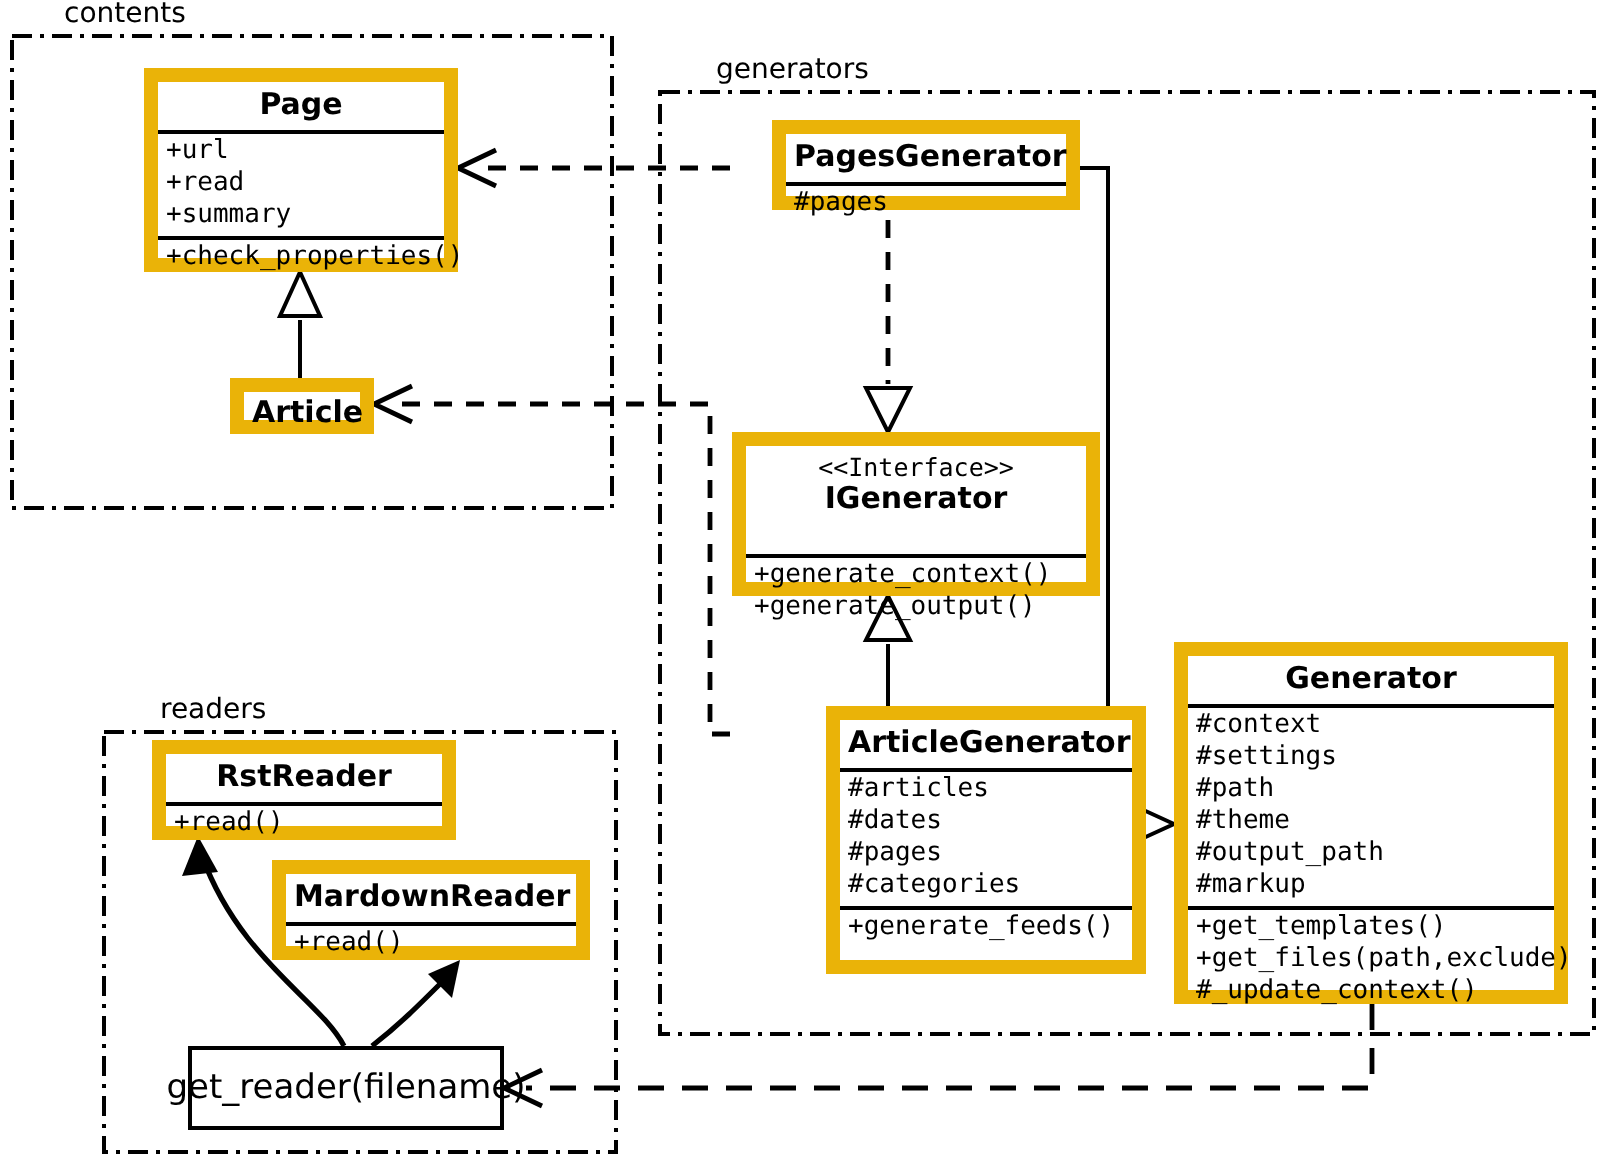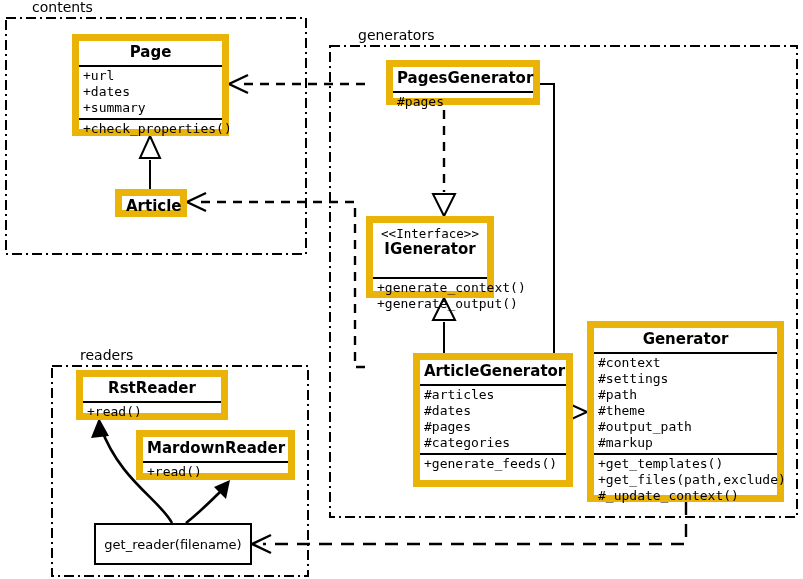--- a/index.html
+++ b/index.html
@@ -86,21 +86,21 @@
     position: absolute;
     box-sizing: border-box;
     border: 2px solid #000;
     background: #fff;
     display: flex;
     align-items: center;
     justify-content: center;
   }
   .plain-box span {
     font-family: "DejaVu Sans", sans-serif;
-    font-size: 13px;
+    font-size: 17px;
     color: #000;
     white-space: nowrap;
   }
 </style>
 </head>
 <body>
 
 <div id="canvas">
 
   <svg class="layer" viewBox="0 0 803 579" preserveAspectRatio="none">
@@ -164,40 +164,40 @@
   <div class="pkg-label" style="left:6px; top:0px;">contents</div>
 
   <div class="pkg-label" style="left:332px; top:28px;">generators</div>
 
   <div class="pkg-label" style="left:54px; top:348px;">readers</div>
 
   <div class="cls" style="left:72px; top:34px; width:157px; height:102px;">
     <div class="cls-title">Page</div>
     <div class="members row-sep">
       <div class="member">+url</div>
-      <div class="member">+dates</div>
+      <div class="member">+read</div>
       <div class="member">+summary</div>
     </div>
     <div class="members row-sep">
       <div class="member">+check_properties()</div>
     </div>
   </div>
 
   <div class="cls" style="left:115px; top:189px; width:72px; height:28px;">
     <div class="cls-title" style="padding-top:2px;">Article</div>
   </div>
 
   <div class="cls" style="left:386px; top:60px; width:154px; height:45px;">
     <div class="cls-title">PagesGenerator</div>
     <div class="members row-sep">
       <div class="member">#pages</div>
     </div>
   </div>
 
-  <div class="cls" style="left:366px; top:216px; width:128px; height:82px;">
+  <div class="cls" style="left:366px; top:216px; width:184px; height:82px;">
     <div class="cls-stereotype">&lt;&lt;Interface&gt;&gt;</div>
     <div class="cls-title tight">IGenerator</div>
     <div class="members row-sep">
       <div class="member">+generate_context()</div>
       <div class="member">+generate_output()</div>
     </div>
   </div>
 
   <div class="cls" style="left:365px; top:353px; width:160px; height:134px;margin-left:48px;">
     <div class="cls-title">ArticleGenerator</div>

